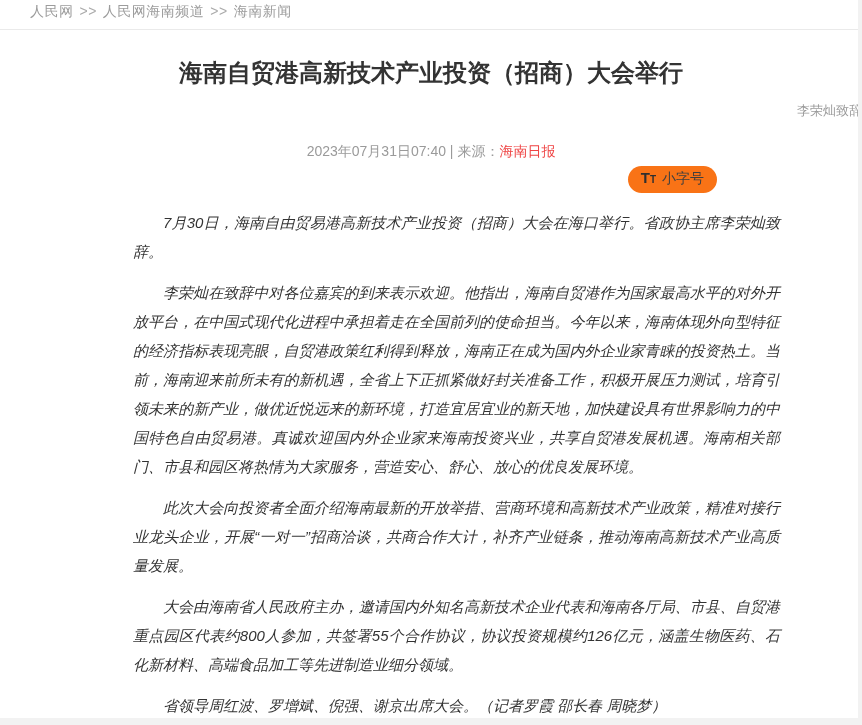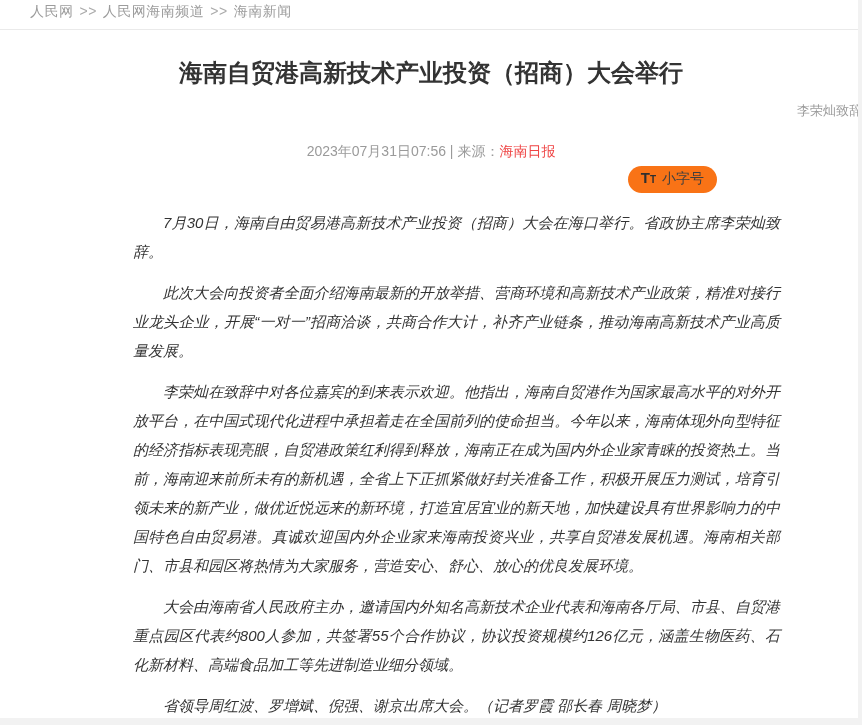--- a/index.html
+++ b/index.html
@@ -56,33 +56,33 @@
 <body>
 
 <div class="breadcrumb">
   <a>人民网</a><span class="sep">&gt;&gt;</span><a>人民网海南频道</a><span class="sep">&gt;&gt;</span><a>海南新闻</a>
 </div>
 <hr class="topline">
 
 <div class="header">
   <h1 class="title">海南自贸港高新技术产业投资（招商）大会举行</h1>
   <div class="subtitle">李荣灿致辞</div>
-  <div class="dateline"><span>2023年07月31日07:56</span><span> | </span><span>来源：</span><a class="src">海南日报</a></div>
+  <div class="dateline"><span>2023年07月31日07:40</span><span> | </span><span>来源：</span><a class="src">海南日报</a></div>
 </div>
 
 <div class="toolbar">
   <button class="font-pill">
     <span class="t-icon"><span class="t-big">T</span><span class="t-small">T</span></span>
     <span>小字号</span>
   </button>
 </div>
 
 <div class="article">
   <p class="para">7月30日，海南自由贸易港高新技术产业投资（招商）大会在海口举行。省政协主席李荣灿致辞。</p>
+  <p class="para">李荣灿在致辞中对各位嘉宾的到来表示欢迎。他指出，海南自贸港作为国家最高水平的对外开放平台，在中国式现代化进程中承担着走在全国前列的使命担当。今年以来，海南体现外向型特征的经济指标表现亮眼，自贸港政策红利得到释放，海南正在成为国内外企业家青睐的投资热土。当前，海南迎来前所未有的新机遇，全省上下正抓紧做好封关准备工作，积极开展压力测试，培育引领未来的新产业，做优近悦远来的新环境，打造宜居宜业的新天地，加快建设具有世界影响力的中国特色自由贸易港。真诚欢迎国内外企业家来海南投资兴业，共享自贸港发展机遇。海南相关部门、市县和园区将热情为大家服务，营造安心、舒心、放心的优良发展环境。</p>
   <p class="para">此次大会向投资者全面介绍海南最新的开放举措、营商环境和高新技术产业政策，精准对接行业龙头企业，开展“一对一”招商洽谈，共商合作大计，补齐产业链条，推动海南高新技术产业高质量发展。</p>
-  <p class="para">李荣灿在致辞中对各位嘉宾的到来表示欢迎。他指出，海南自贸港作为国家最高水平的对外开放平台，在中国式现代化进程中承担着走在全国前列的使命担当。今年以来，海南体现外向型特征的经济指标表现亮眼，自贸港政策红利得到释放，海南正在成为国内外企业家青睐的投资热土。当前，海南迎来前所未有的新机遇，全省上下正抓紧做好封关准备工作，积极开展压力测试，培育引领未来的新产业，做优近悦远来的新环境，打造宜居宜业的新天地，加快建设具有世界影响力的中国特色自由贸易港。真诚欢迎国内外企业家来海南投资兴业，共享自贸港发展机遇。海南相关部门、市县和园区将热情为大家服务，营造安心、舒心、放心的优良发展环境。</p>
   <p class="para">大会由海南省人民政府主办，邀请国内外知名高新技术企业代表和海南各厅局、市县、自贸港重点园区代表约800人参加，共签署55个合作协议，协议投资规模约126亿元，涵盖生物医药、石化新材料、高端食品加工等先进制造业细分领域。</p>
   <p class="para">省领导周红波、罗增斌、倪强、谢京出席大会。（记者罗霞 邵长春 周晓梦）</p>
 
 </div>
 
 <div class="edge-right"></div>
 <div class="edge-bottom"></div>
 
 </body></html>

